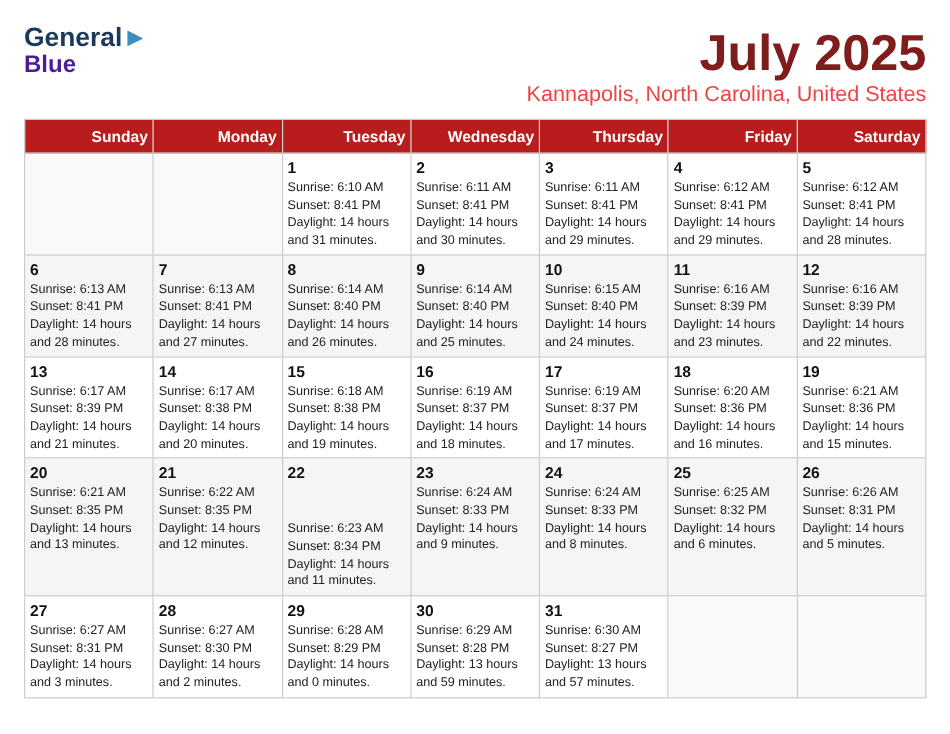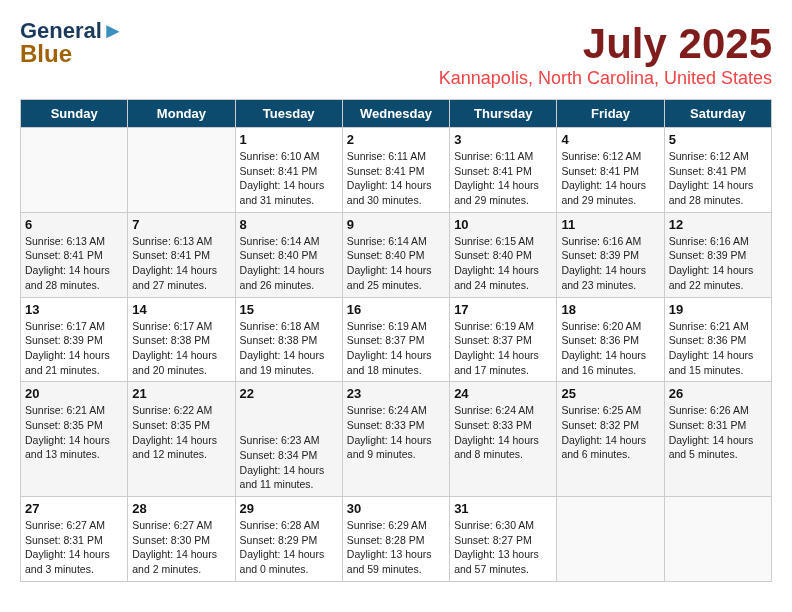--- a/index.html
+++ b/index.html
@@ -41,24 +41,24 @@
     .sub-title {
       font-size: 18px;
       color: #ef4444;
     }
     table {
       width: 100%;
       border-collapse: collapse;
       font-size: 11px;
     }
     thead tr th {
-      background-color: #0c4a6e;
+      background-color: #b91c1c;
       color: #fff;
       padding: 6px 4px;
-      text-align: center;
+      text-align: right;
       font-size: 13px;
       font-weight: bold;
       border: 1px solid #ccc;
     }
     tbody tr td {
       border: 1px solid #ccc;
       vertical-align: top;
       padding: 4px;
       height: 80px;
       background: #fff;
@@ -81,21 +81,21 @@
       background: #f9f9f9 !important;
     }
   </style>
 </head>
 <body>
 
 <div class="header">
   <div class="logo">
     <div class="logo-text">
       <span style="color:#1a3a5c;">General</span><span style="color:#3a8fc1;">►</span><br>
-      <span style="color:#a16207; font-size:24px;">Blue</span>
+      <span style="color:#4c1d95; font-size:20px;">Blue</span>
     </div>
   </div>
   <div class="title-block">
     <div class="main-title">July 2025</div>
     <div class="sub-title">Kannapolis, North Carolina, United States</div>
   </div>
 </div>
 
 <table>
   <thead>

